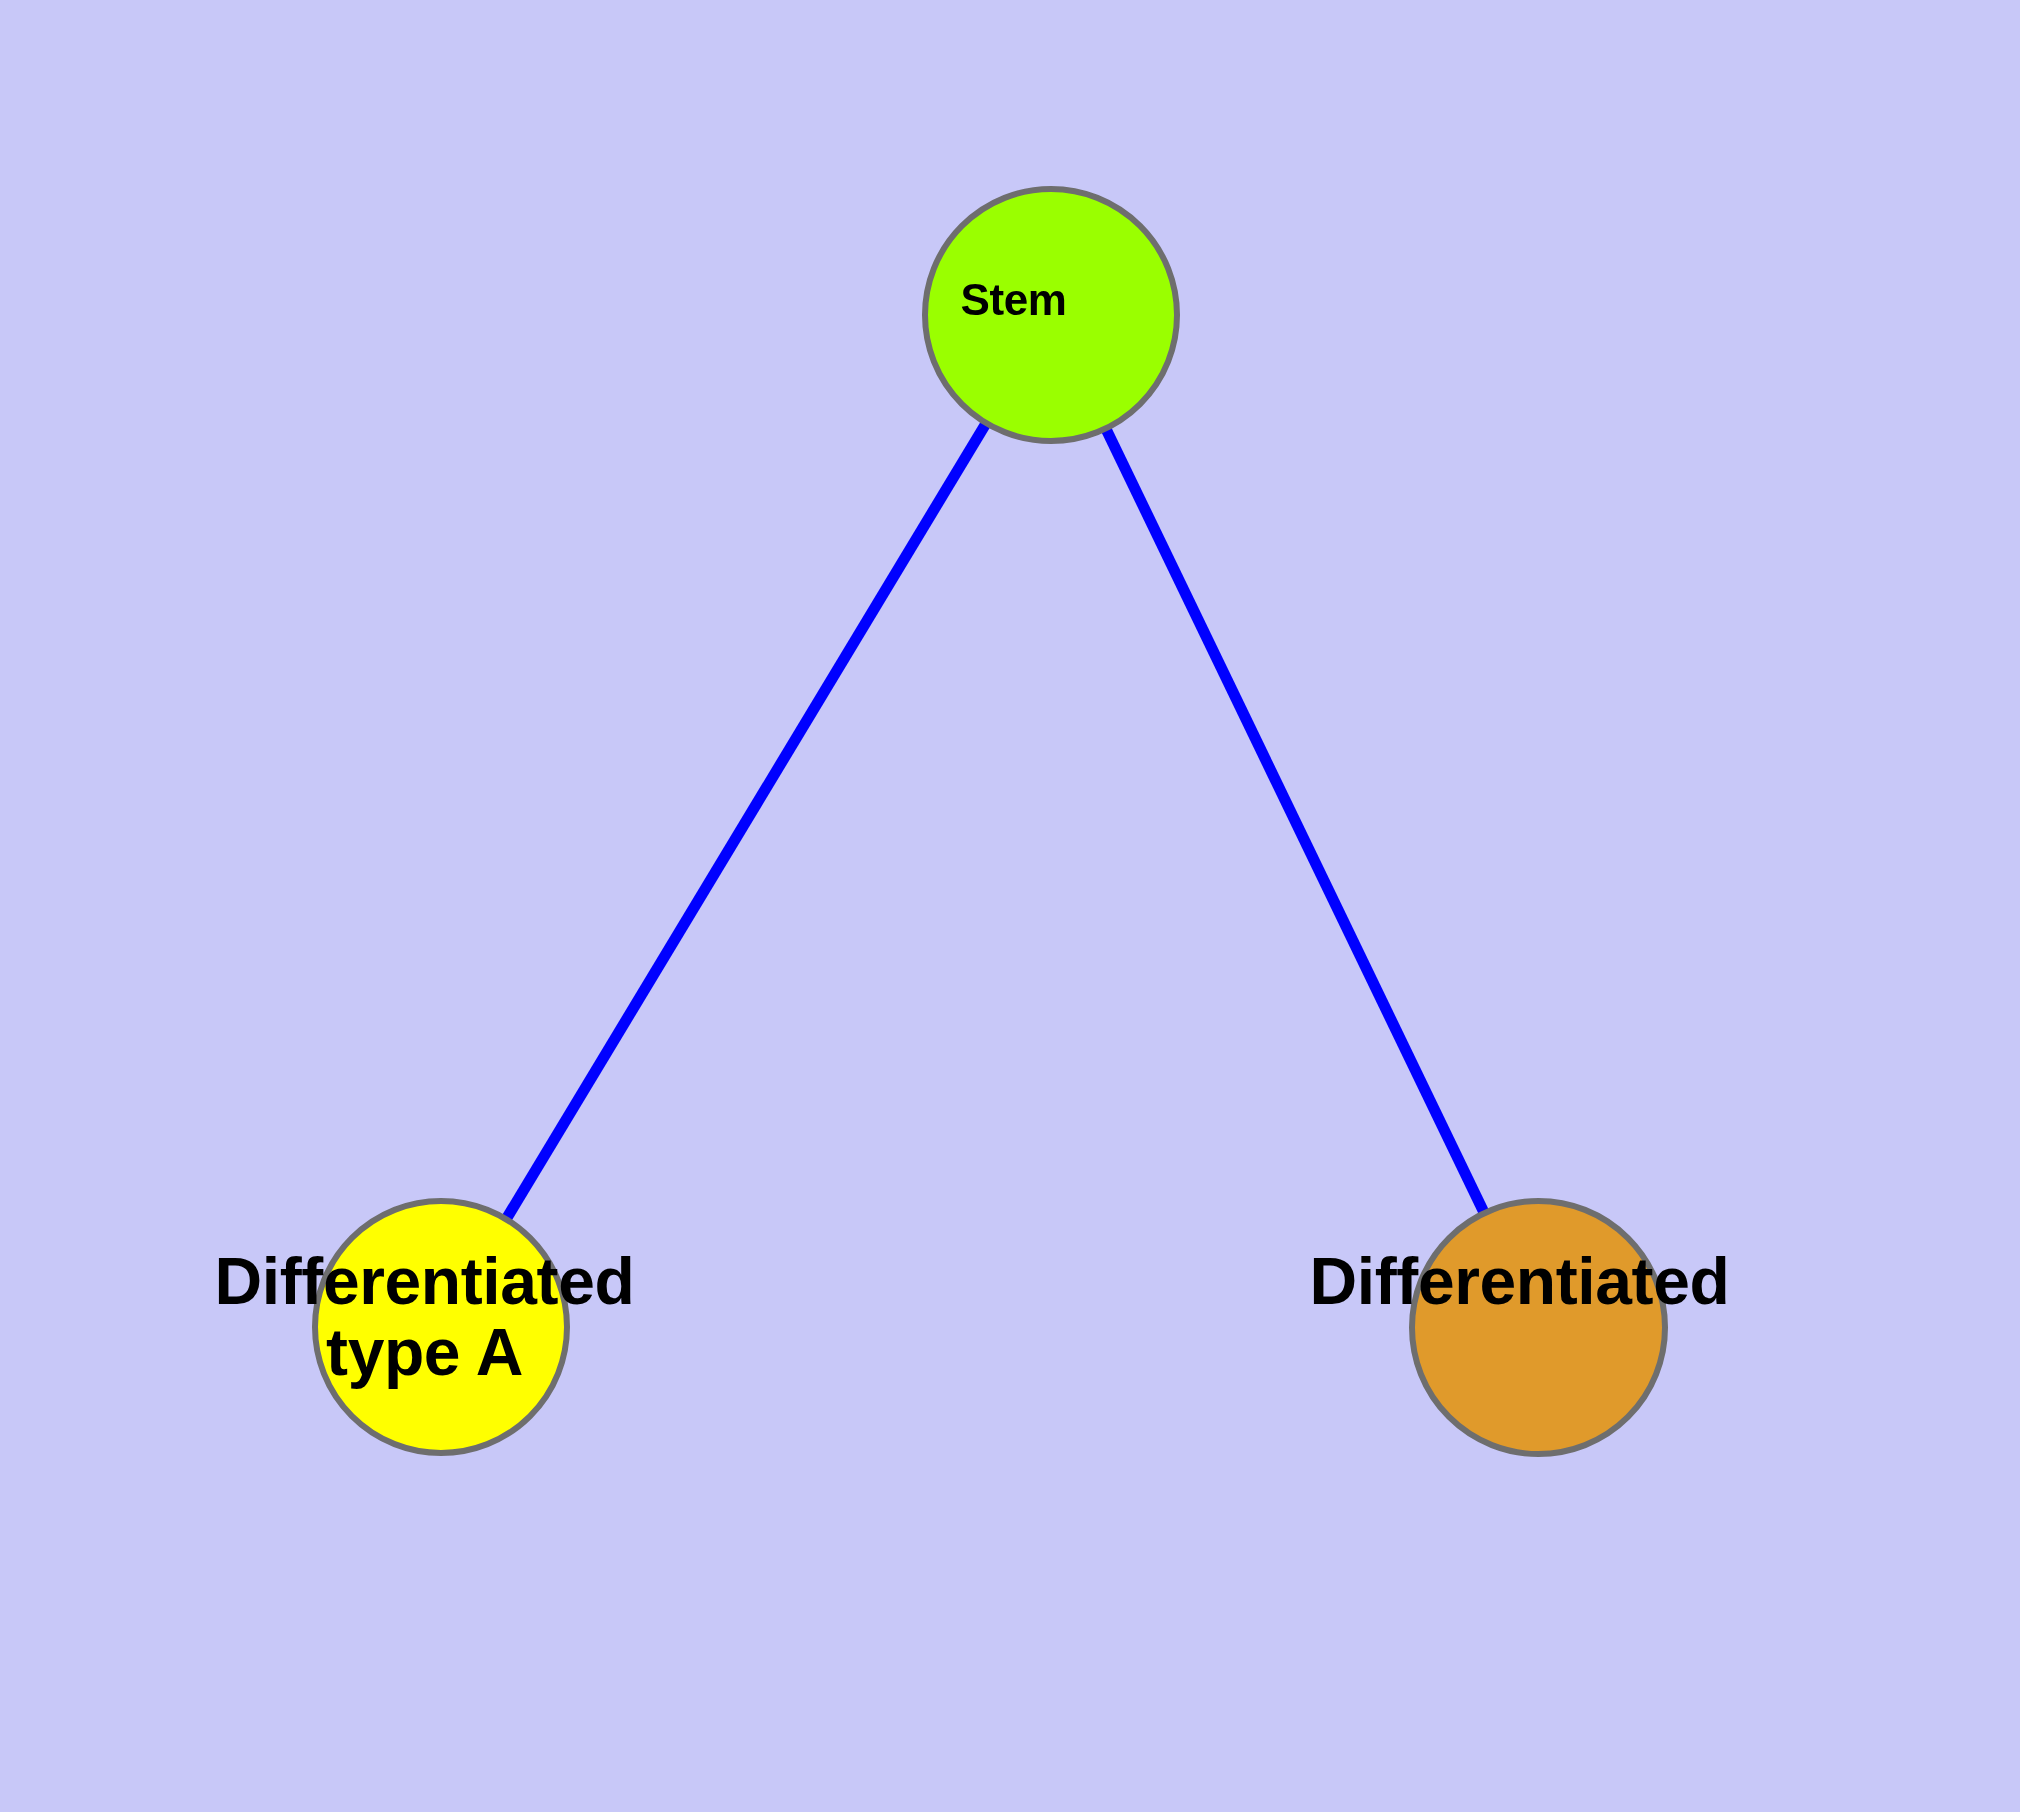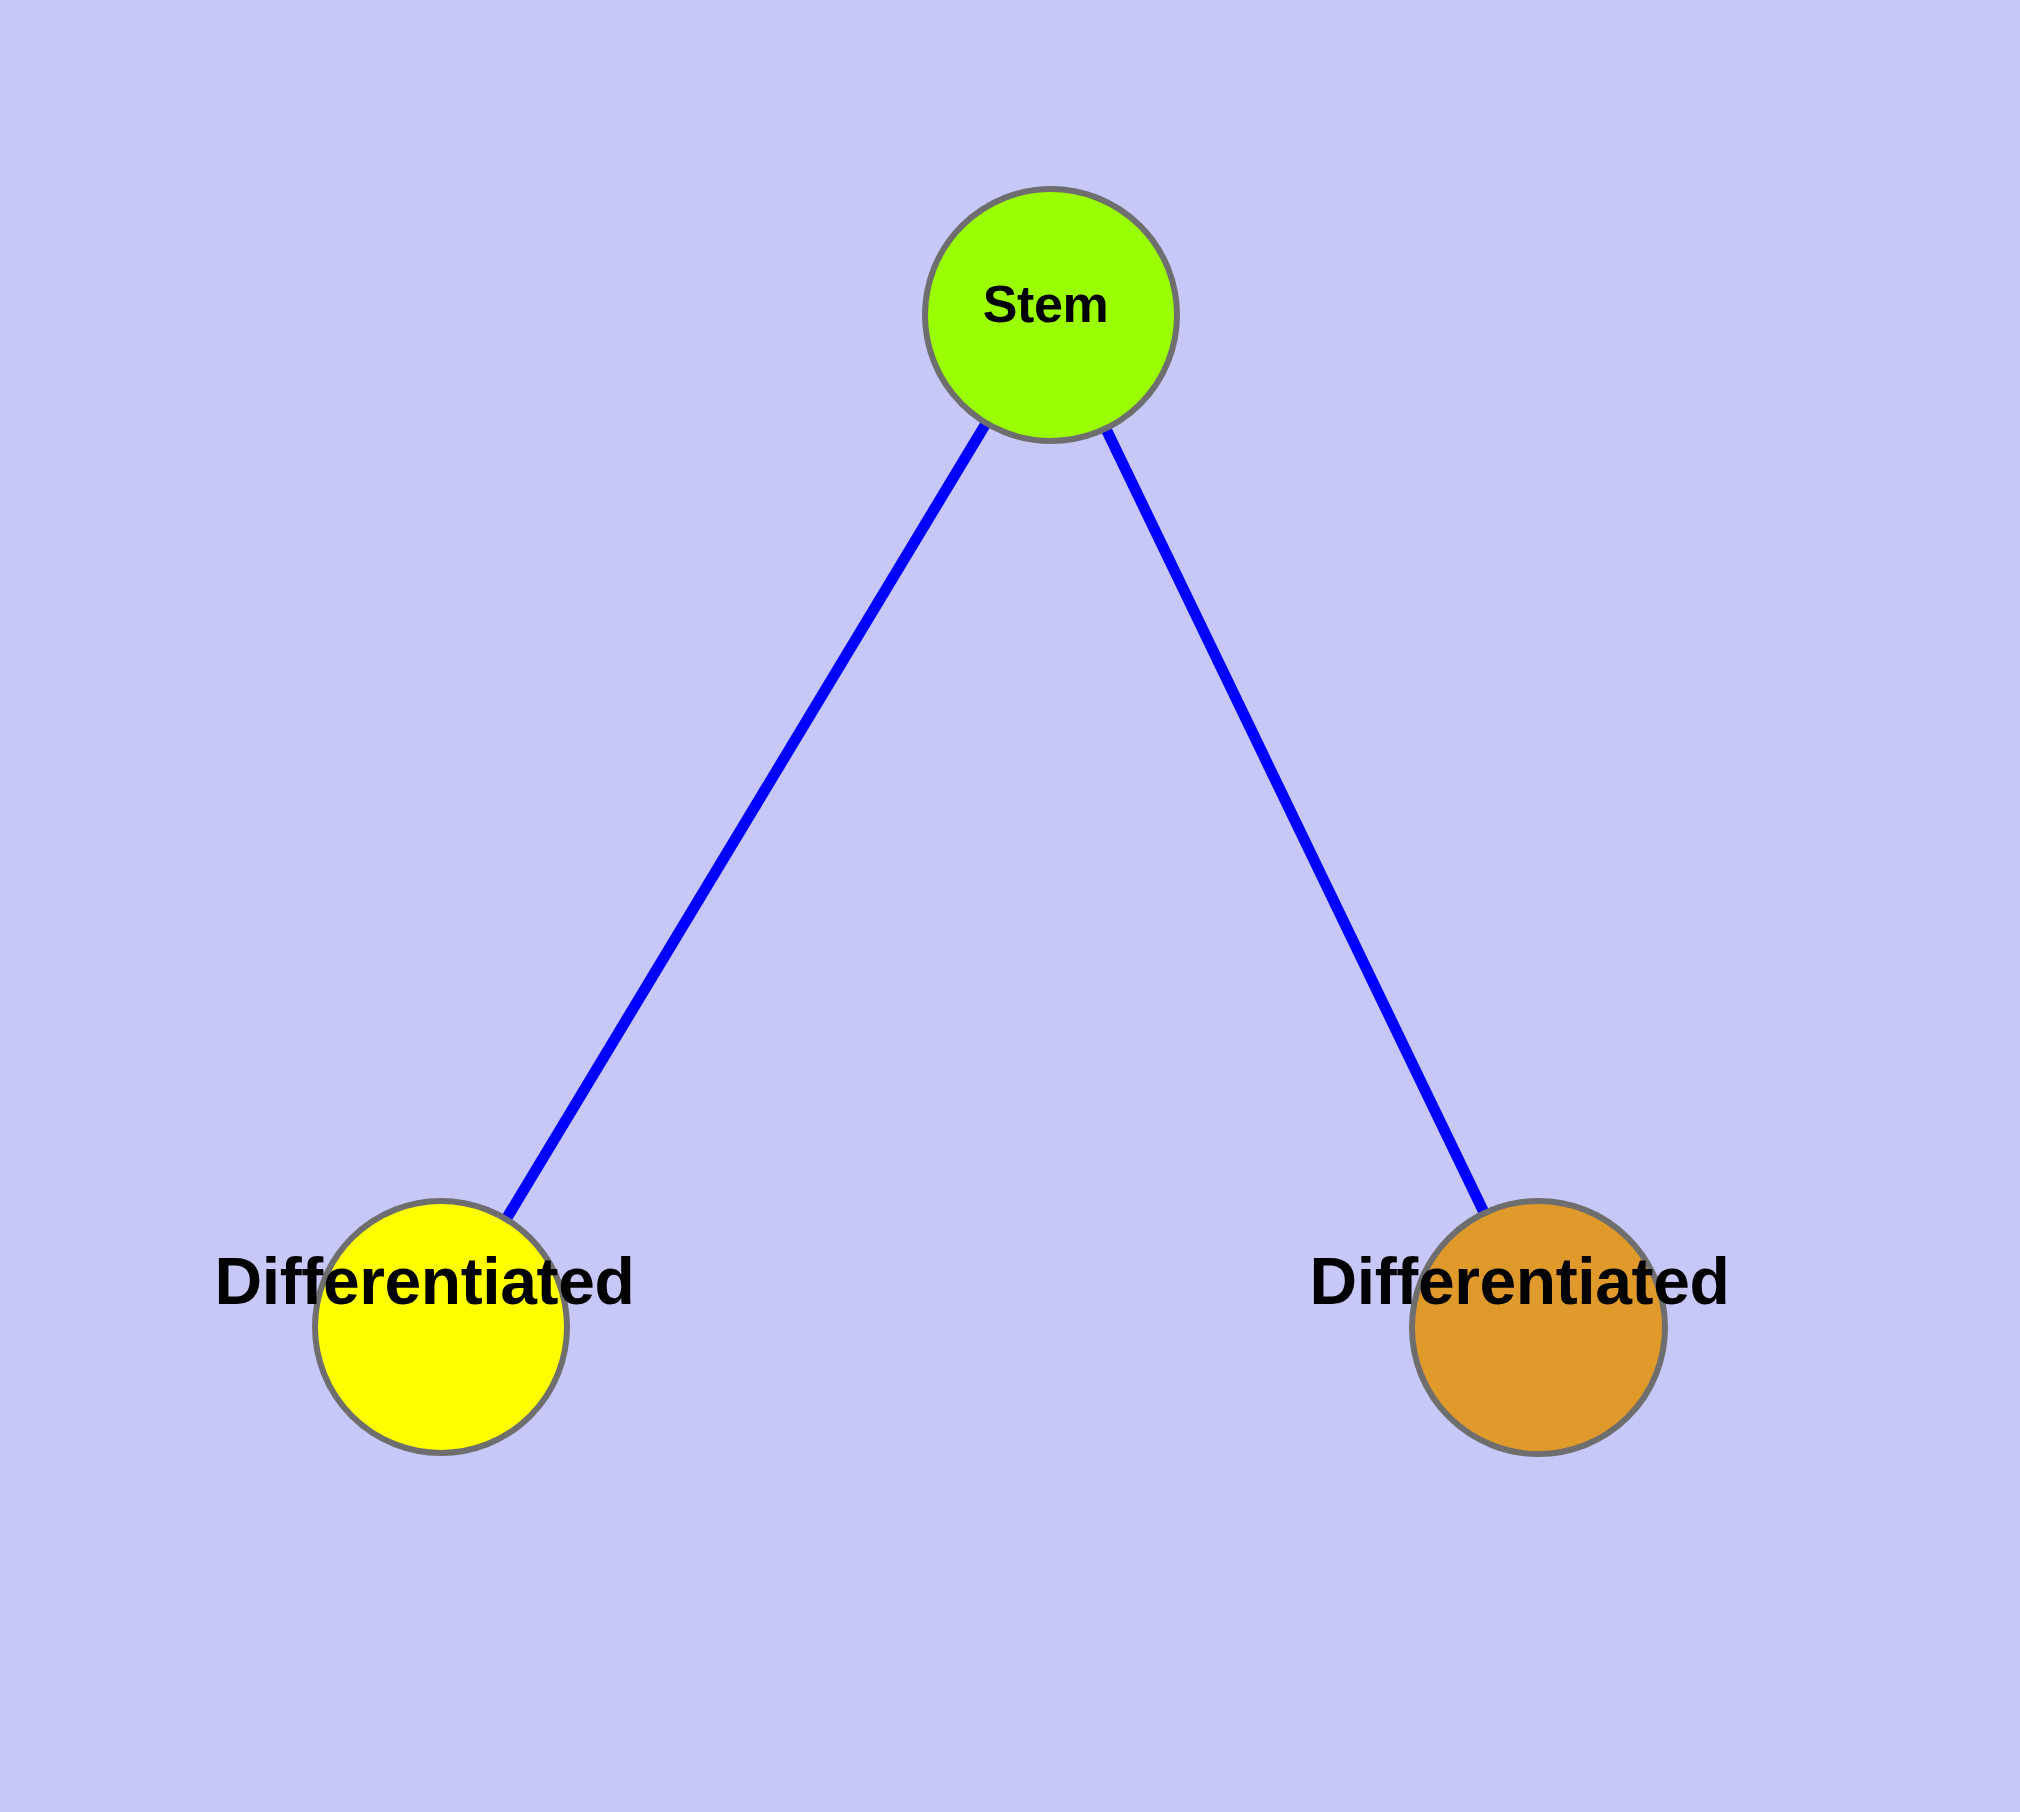--- a/index.html
+++ b/index.html
@@ -42,24 +42,24 @@
     pointer-events: none;
   }
   #node-stem {
     left: 922px;
     top: 186px;
     width: 259px;
     height: 259px;
     background: #9aff00;
   }
   #label-stem {
-    left: 791px;
+    left: 759px;
     top: 276px;
     width: 509px;
-    font-size: 52px;
+    font-size: 44px;
   }
   #node-diff-a {
     left: 312px;
     top: 1198px;
     width: 259px;
     height: 259px;
     background: #ffff00;
   }
   #label-diff-a {
     left: 170px;
@@ -94,20 +94,21 @@
   <div class="node" id="node-stem" style="left: 922px; top: 186px; width: 258px; height: 258px; background: rgb(154, 255, 0); border-color: rgb(110, 110, 110);"></div>
   <div class="node" id="node-diff-a" style="left: 312px; top: 1198px; width: 258px; height: 258px; background: rgb(255, 255, 0); border-color: rgb(110, 110, 110);"></div>
   <div class="node" id="node-diff-b" style="left: 1409px; top: 1198px; width: 259px; height: 259px; background: rgb(224, 154, 43); border-color: rgb(110, 110, 110);"></div>
 
   <div class="node-label" id="label-stem">
     <div>Stem</div>
   </div>
 
   <div class="node-label" id="label-diff-a">
     <div>Differentiated</div>
+    <div>type A</div>
   </div>
 
   <div class="node-label" id="label-diff-b">
     <div>Differentiated</div>
   </div>
 
 </div>
 
 
 </body></html>

